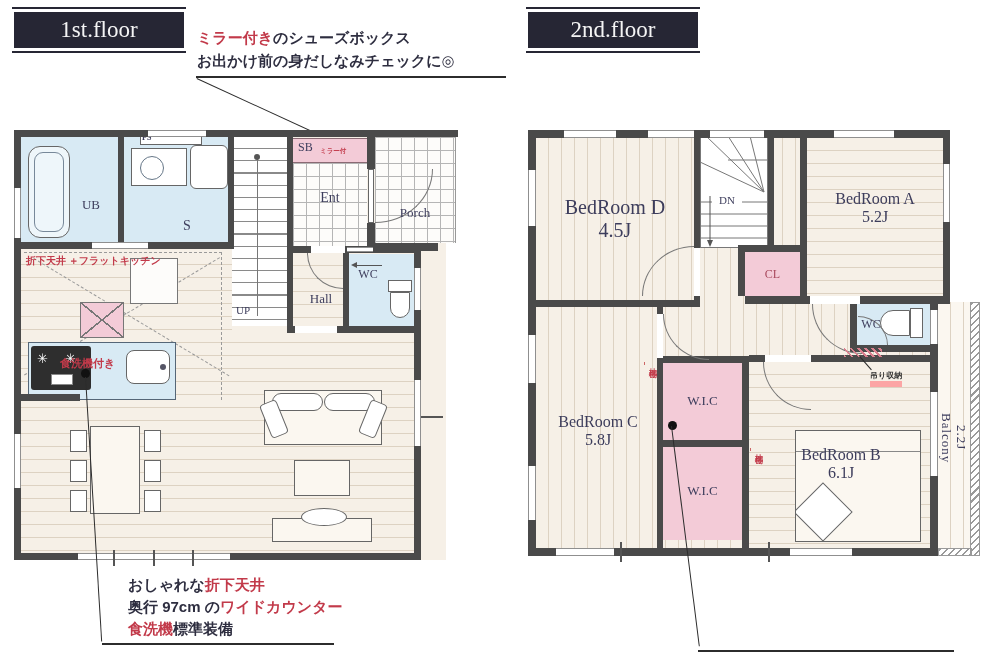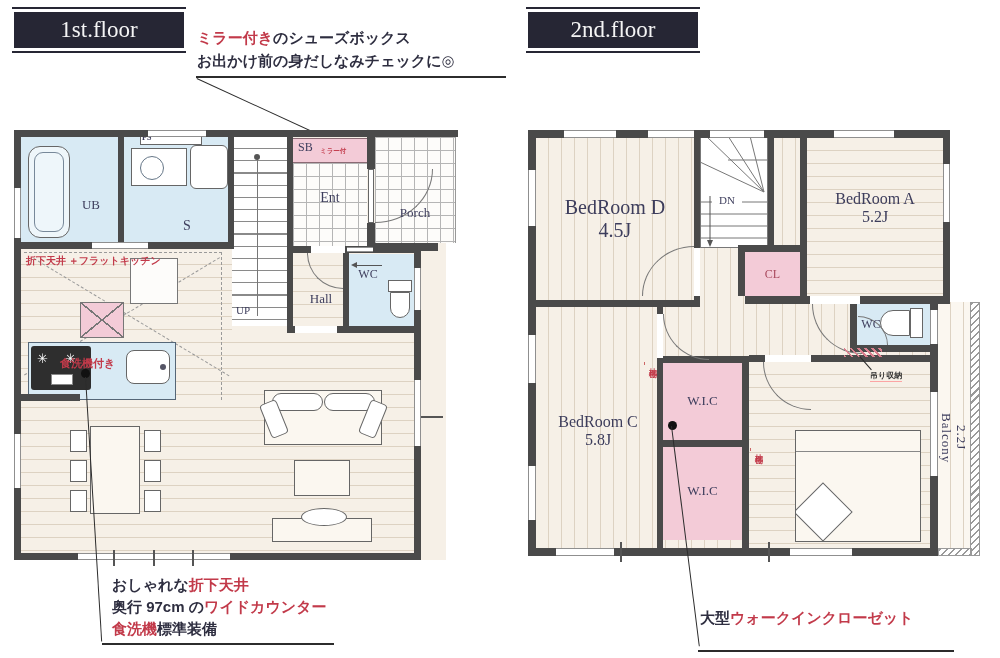--- a/index.html
+++ b/index.html
@@ -259,53 +259,56 @@
   <div class="winv" style="left:402px;top:262px;width:8px;height:84px"></div>
 
   <div class="arc arc-tl" style="left:114px;top:116px;width:52px;height:50px"></div>
   <div class="arc arc-bl" style="left:284px;top:174px;width:50px;height:50px"></div>
   <div class="arc arc-bl" style="left:135px;top:184px;width:46px;height:46px"></div>
   <div class="arc arc-bl" style="left:235px;top:232px;width:48px;height:48px"></div>
   <div class="arc arc-tr" style="left:330px;top:186px;width:30px;height:29px"></div>
 
   <div class="redhatch" style="left:316px;top:218px;width:38px;height:9px"></div>
   <div class="leader" style="left:332px;top:226px;width:18px;transform:rotate(49deg);border-top-width:1px"></div>
-  <div class="small-note" style="left:342px;top:240px;border-bottom:1px solid #fca5a5">吊り収納</div>
+  <div class="small-note" style="left:342px;top:240px;border-bottom:6px solid #fca5a5">吊り収納</div>
 
   <div class="abs vtext red" style="left:116px;top:232px;font-size:8px;font-weight:bold;border-left:1px dotted #c66;padding-left:1px">枕棚</div>
   <div class="abs vtext red" style="left:222px;top:318px;font-size:8px;font-weight:bold;border-left:1px dotted #c66;padding-left:1px">枕棚</div>
 
   <div class="label" style="left:22px;top:66px;width:130px;font-size:20px">
     <div>BedRoom D</div>
     <div>4.5J</div>
   </div>
   <div class="label" style="left:281px;top:60px;width:132px;font-size:16px">
     <div>BedRoom A</div>
     <div>5.2J</div>
   </div>
   <div class="label" style="left:10px;top:283px;width:120px;font-size:16px">
     <div>BedRoom C</div>
     <div>5.8J</div>
+  </div>
+  <div class="label" style="left:248px;top:316px;width:130px;font-size:16px">
+    <div>BedRoom B</div>
+    <div>6.1J</div>
   </div>
   <div class="label red" style="left:217px;top:138px;width:55px;font-size:12px;color:#a8485c">CL</div>
   <div class="label" style="left:330px;top:188px;width:26px;font-size:12px">WC</div>
   <div class="label" style="left:135px;top:264px;width:79px;font-size:13px">W.I.C</div>
   <div class="label" style="left:135px;top:354px;width:79px;font-size:13px">W.I.C</div>
 
   <div class="tick" style="left:92px;top:412px;width:1.5px;height:20px"></div>
   <div class="tick" style="left:240px;top:412px;width:1.5px;height:20px"></div>
 </div>
 
 <div class="dot" style="left:81px;top:369px"></div>
 <div class="leader" style="left:86px;top:377px;width:265px;transform:rotate(86.5deg)"></div>
-<div class="ann" style="left:112px;top:574px;line-height:22px">
+<div class="ann" style="left:128px;top:574px;line-height:22px">
   <div><span>おしゃれな</span><span class="red">折下天井</span></div>
   <div><span>奥行 97cm の</span><span class="red">ワイドカウンター</span></div>
   <div><span class="red">食洗機</span><span>標準装備</span></div>
 </div>
 <div class="uline" style="left:102px;top:643px;width:232px;height:2px"></div>
 
 <div class="dot" style="left:668px;top:421px"></div>
 <div class="leader" style="left:672px;top:426px;width:222px;transform:rotate(82.8deg)"></div>
 <div class="ann" style="left:700px;top:606px">
-  <div><span>大型</span><span class="red">ウォークインクローゼット</span></div>
 </div>
 <div class="uline" style="left:698px;top:650px;width:256px;height:2px"></div>
 
 </body></html>

